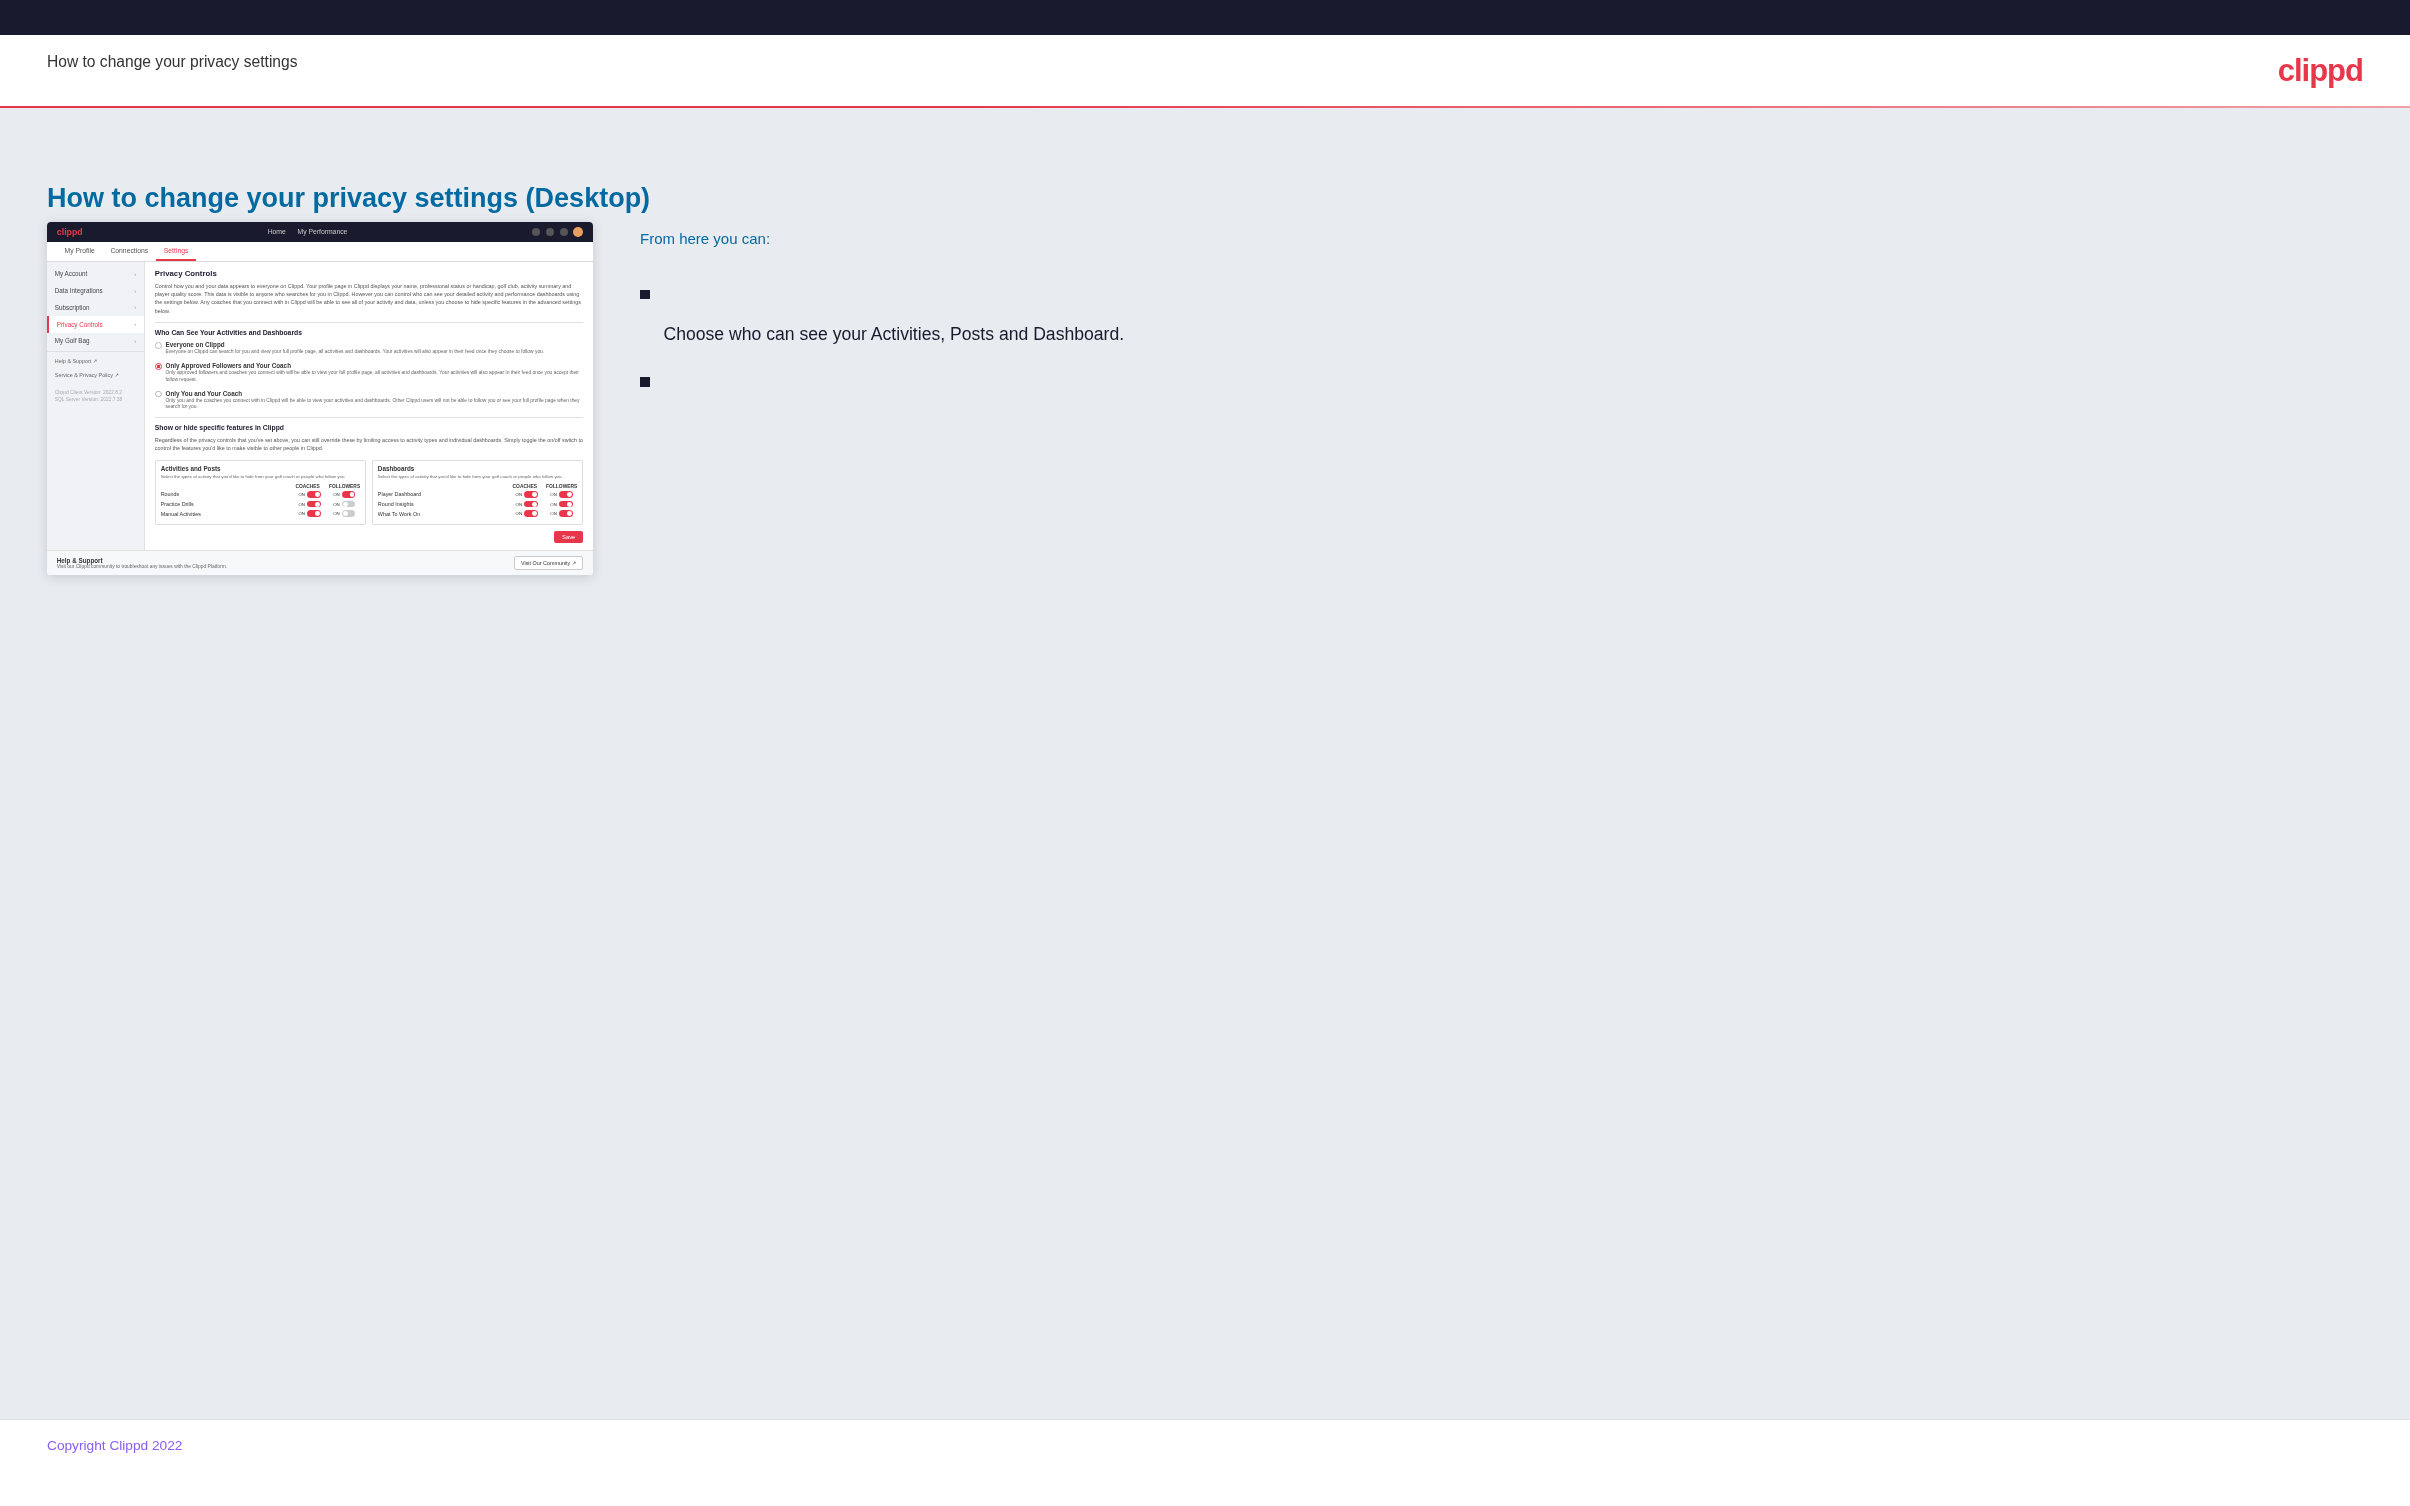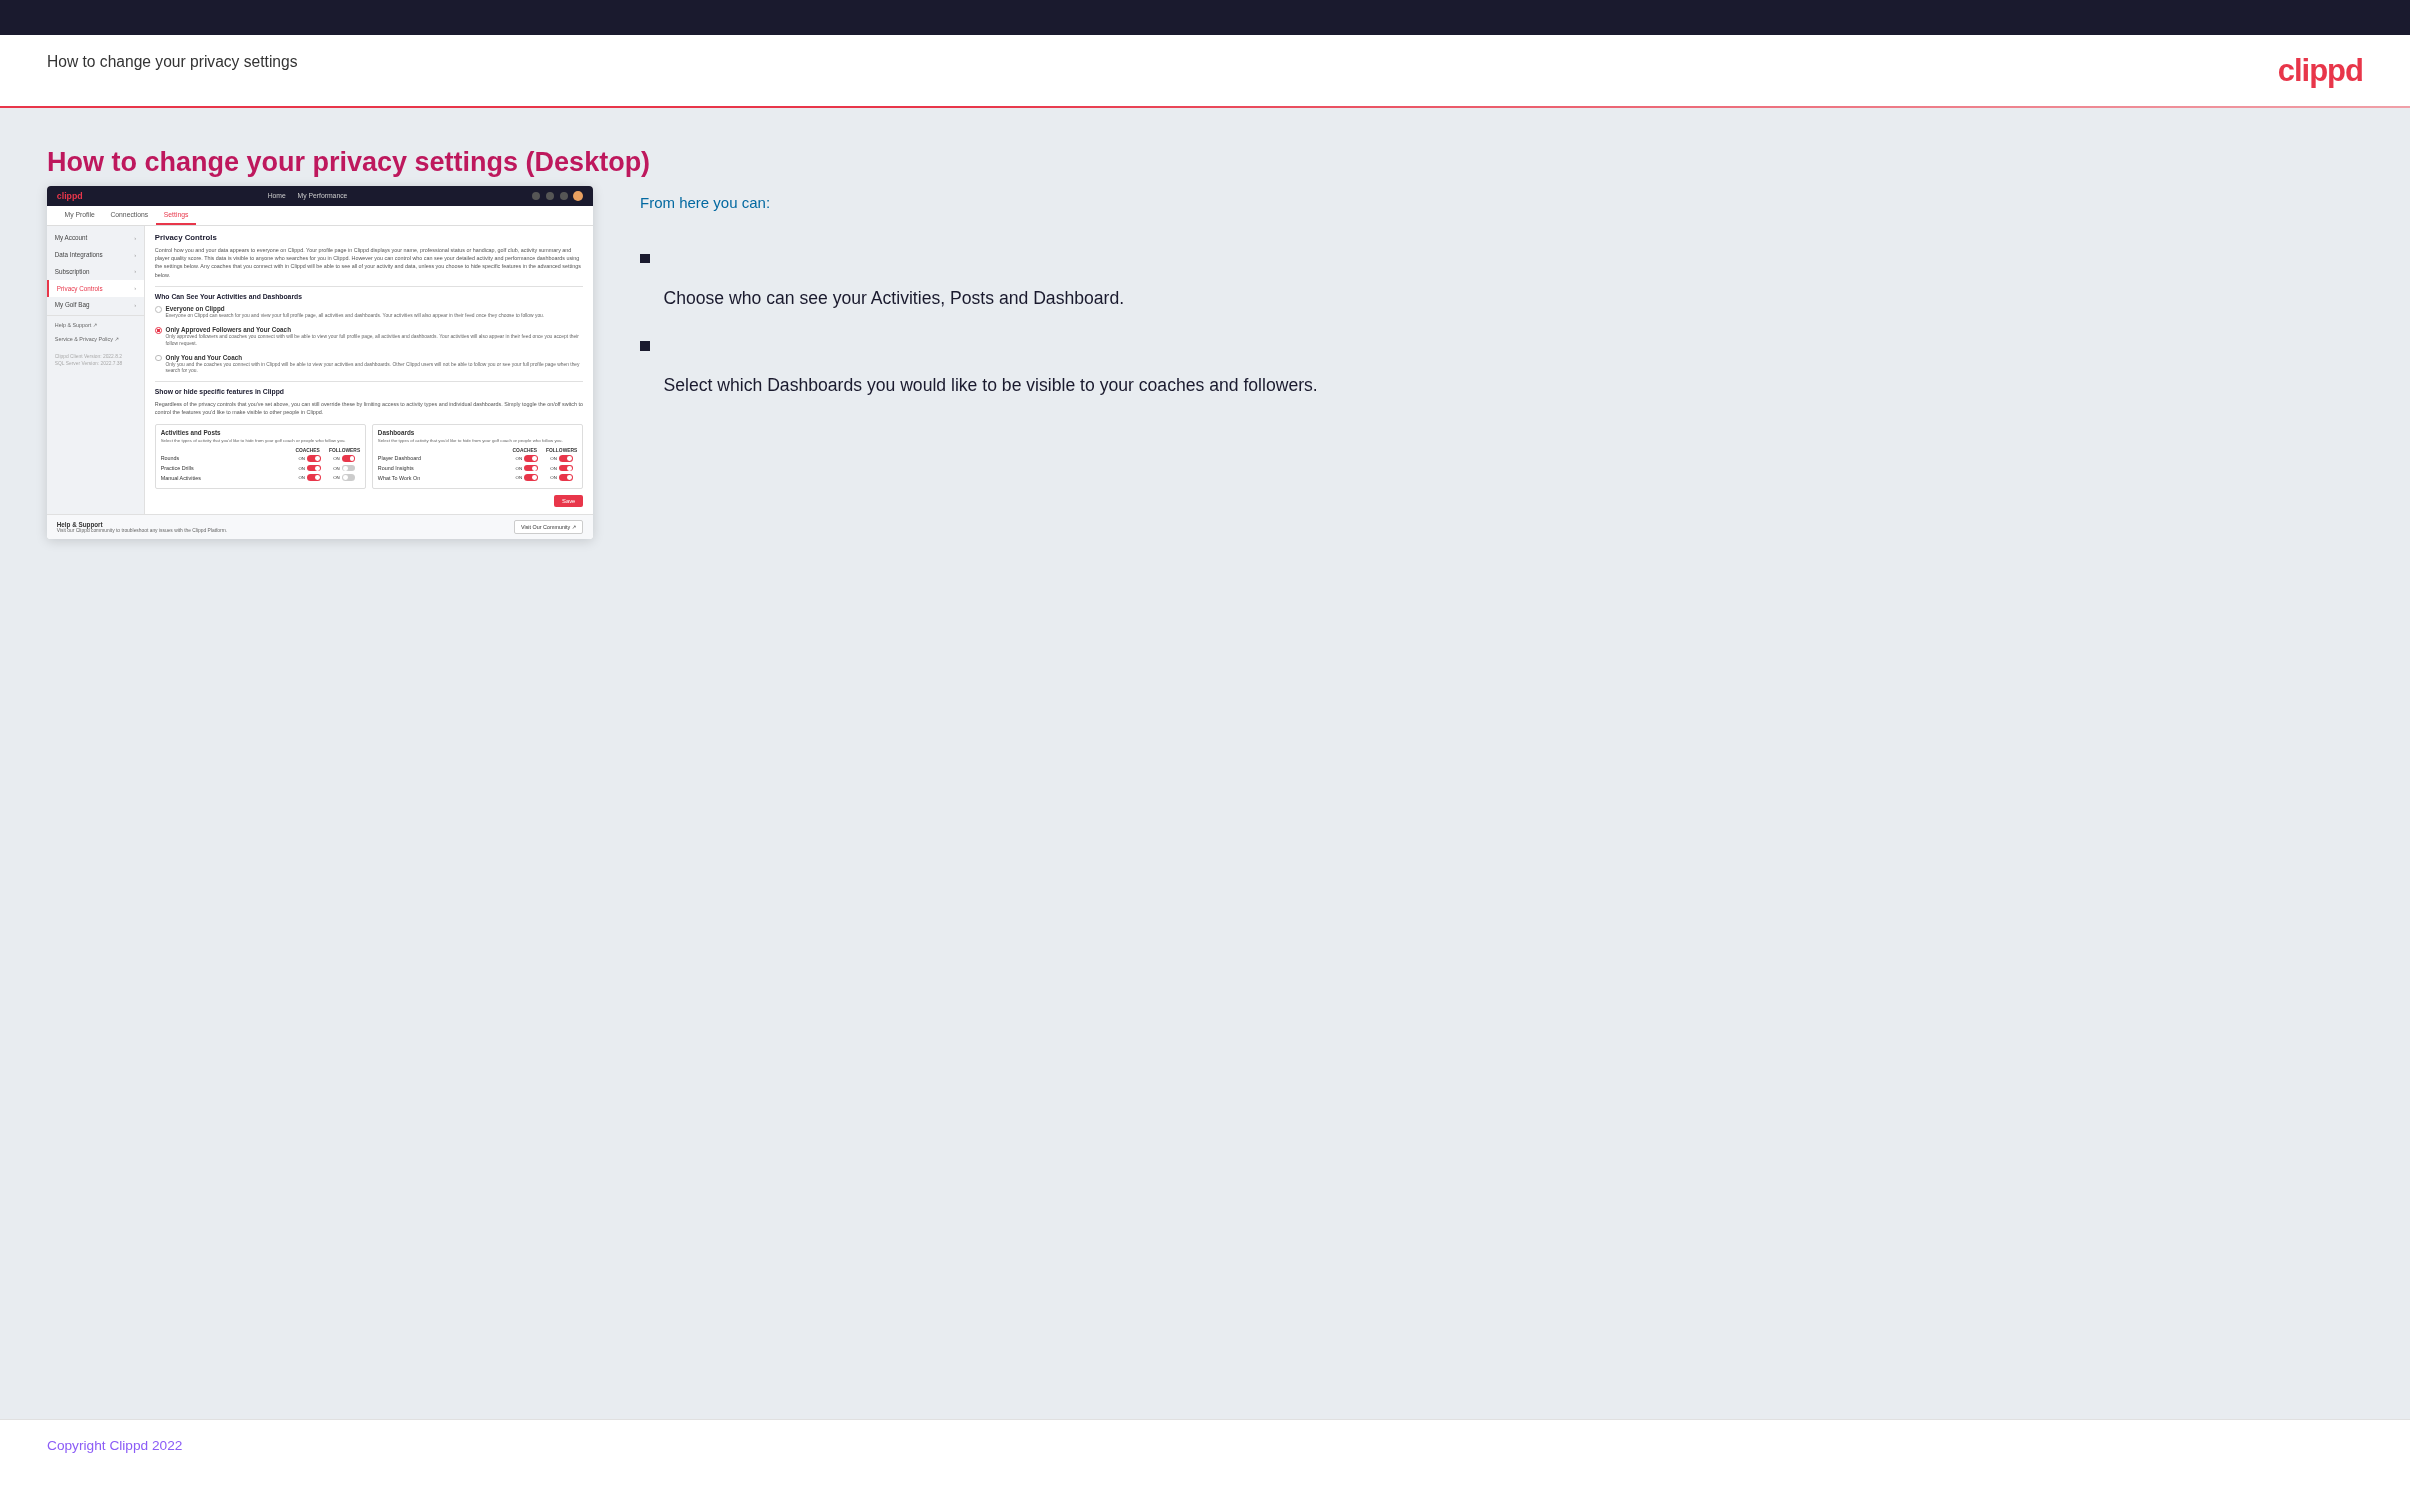--- a/index.html
+++ b/index.html
@@ -46,22 +46,23 @@
     
     .main-content {
       background: #e8ecf0;
       padding: 39px 47px 59px 47px;
       min-height: calc(100vh - 195px);
     }
 
     .content-title {
       font-size: 27px;
       font-weight: 700;
-      color: #be185d;
+      color: #0369a1;
       margin-bottom: 7.8px;
+      margin-top: 36px;
     }
     .content-subtitle {
       font-size: 21.5px;
       font-weight: 400;
       color: #1a1a2e;
       margin-bottom: 31px;
     }
 
     
     .two-col {
@@ -656,21 +657,20 @@
 
     <div class="right-col">
       <div class="right-col-title">From here you can:</div>
       <ul class="bullet-list">
         <li class="bullet-item">
           <div class="bullet-square"></div>
           <span class="bullet-text">Choose who can see your Activities, Posts and Dashboard.</span>
         </li>
         <li class="bullet-item">
           <div class="bullet-square"></div>
-          <span class="bullet-text">Select which Dashboards you would like to be visible to your coaches and followers.</span>
         </li>
       </ul>
     </div>
   </div>
 </div>
 
 <div class="footer">
   <span class="footer-text">Copyright Clippd 2022</span>
 </div>
 

